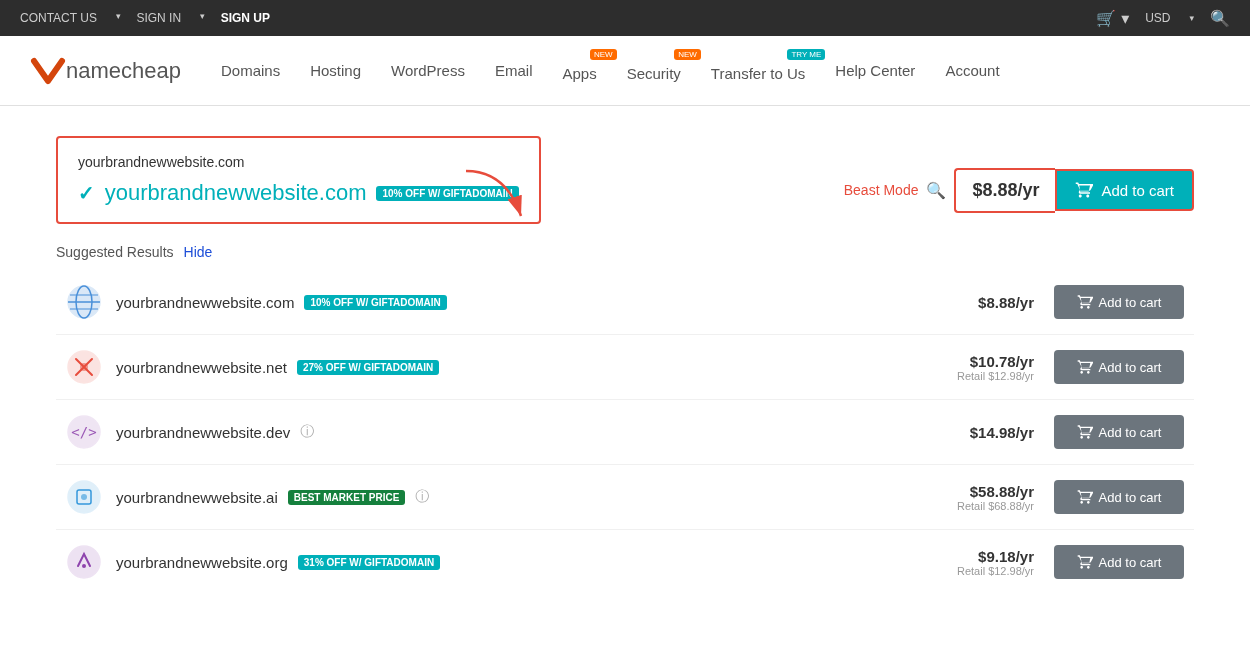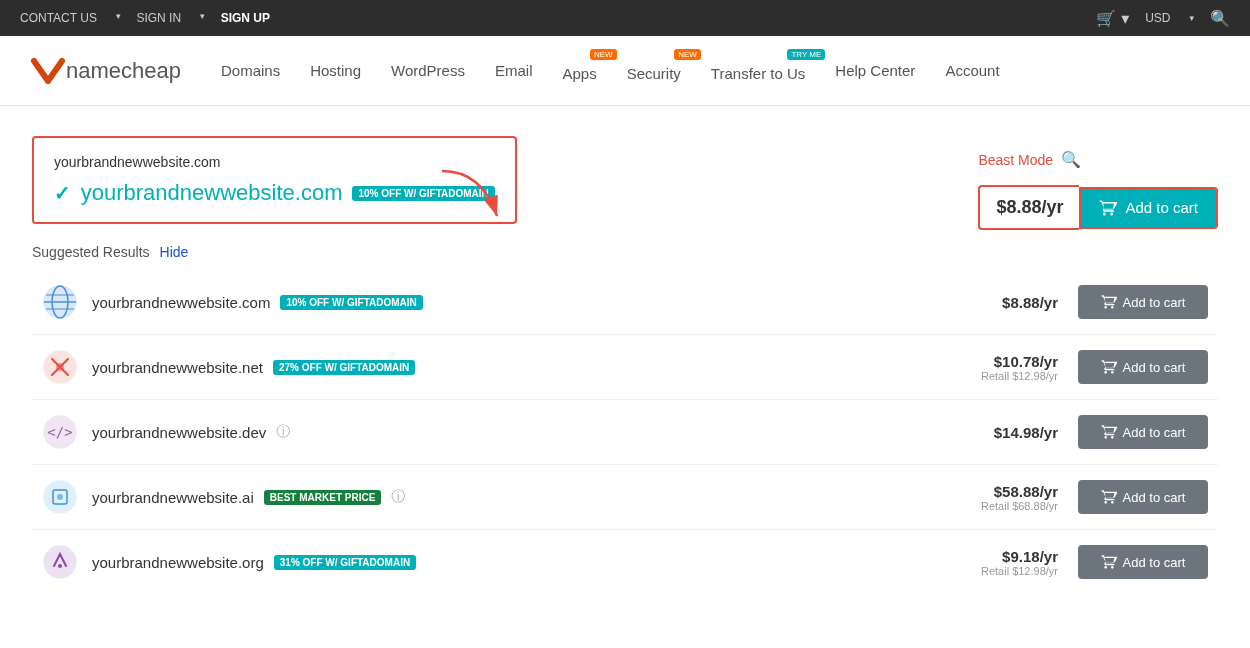--- a/index.html
+++ b/index.html
@@ -47,21 +47,21 @@
       font-size: 8px;
       font-weight: normal;
       padding: 1px 4px;
       border-radius: 3px;
     }
     .nav-badge-teal {
       background: #00b0b9;
     }
 
     
-    .main { padding: 30px 32px; }
+    .main { padding: 30px 56px; }
 
     
     .search-box {
       border: 2px solid #e74c3c;
       border-radius: 4px;
       padding: 16px 20px;
       display: flex;
       align-items: center;
       justify-content: space-between;
       margin-bottom: 20px;
@@ -234,21 +234,21 @@
           <div class="search-query">yourbrandnewwebsite.com</div>
           <div class="domain-available">
             <span class="check-icon">✓</span>
             <span class="domain-name-large">yourbrandnewwebsite.com</span>
             <span class="badge-discount">10% OFF W/ GIFTADOMAIN</span>
           </div>
         </div>
       </div>
     </div>
 
-    <div style="display:flex;flex-direction:column;align-items:flex-start;gap:16px;">
+    <div style="display:flex;flex-direction:row;align-items:center;gap:8px;">
       <div class="beast-mode-area">
         <span>Beast Mode</span>
         <span class="search-glass">🔍</span>
       </div>
       <div class="main-result-right">
         <div class="price-tag-main">$8.88/yr</div>
         <button class="add-cart-btn-main">
           <svg width="18" height="18" viewBox="0 0 24 24" fill="white">
             <path d="M7 18c-1.1 0-2 .9-2 2s.9 2 2 2 2-.9 2-2-.9-2-2-2zm10 0c-1.1 0-2 .9-2 2s.9 2 2 2 2-.9 2-2-.9-2-2-2zM5.6 6H20l-1.7 8H7.3L5.6 6zM3 2H1v2h2l3.6 7.59L5.25 14c-.16.28-.25.61-.25.96C5 16.1 5.9 17 7 17h13v-2H7.42c-.14 0-.25-.11-.25-.25l.03-.12.9-1.63H19c.75 0 1.41-.41 1.75-1.03l3.58-6.49A1 1 0 0023.44 4H5.21L4.27 2H3z"></path>
           </svg>

